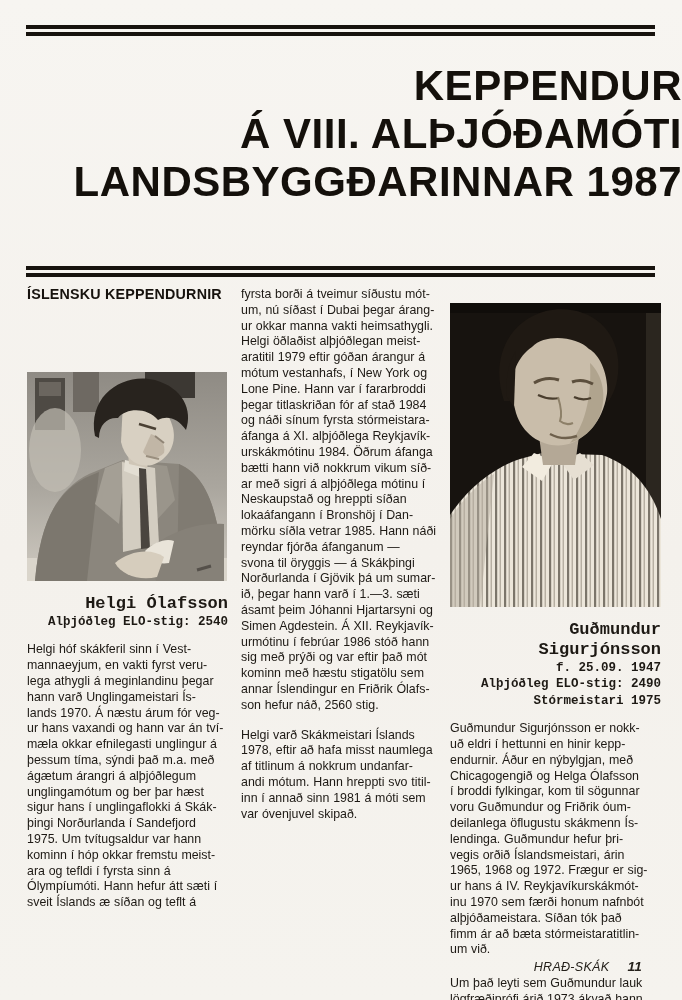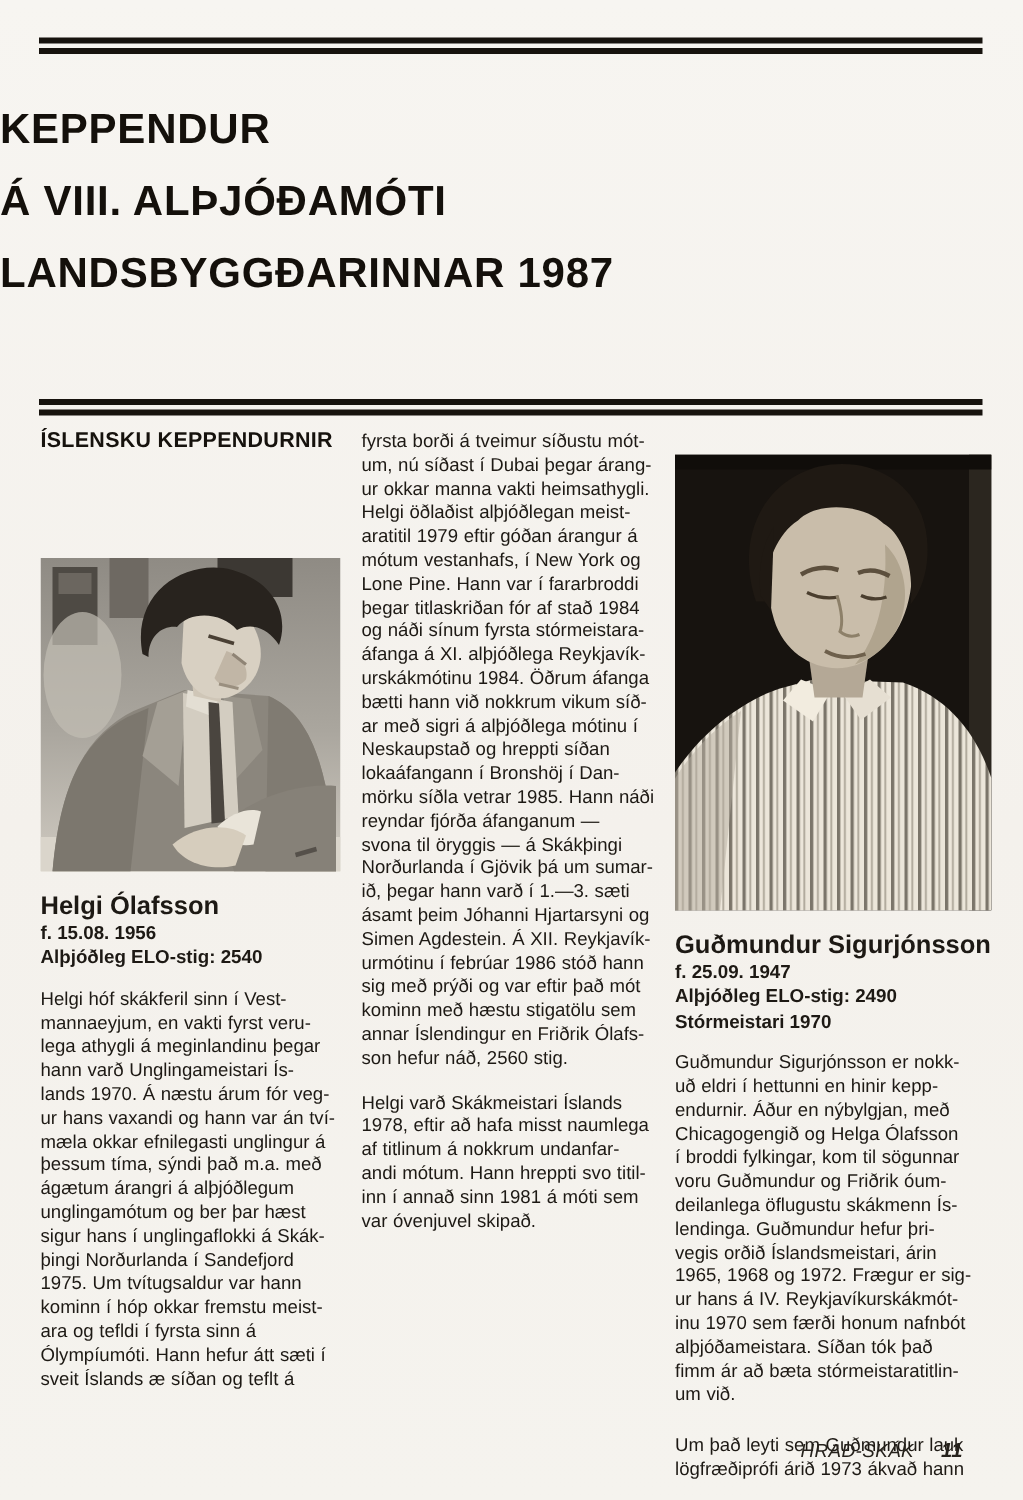--- a/index.html
+++ b/index.html
@@ -11,36 +11,36 @@
     color:#1d1914;
     overflow:hidden;
   }
   .rule{position:absolute;left:26px;right:27px;}
   .rule .bar{height:4px;background:#17130e;}
   .rule .bar + .bar{margin-top:3px;}
   .rule-top{top:25px;}
   .rule-mid{top:266px;}
   .title{
     position:absolute;left:0;right:0;top:62px;
-    margin:0;text-align:left;
-    font-size:28px;line-height:48px;font-weight:bold;
+    margin:0;text-align:right;
+    font-size:42px;line-height:48px;font-weight:bold;
     letter-spacing:0.5px;color:#14100b;
   }
   .title span{display:block;}
   .col{position:absolute;top:283px;font-size:12.4px;line-height:15.8px;}
   .col-left{left:27px;width:201px;}
   .col-mid{left:241px;width:204px;}
   .col-right{left:450px;width:211px;top:303px;}
   .col-heading{
     margin:2px 0 0 0;font-size:14.3px;font-weight:bold;
     letter-spacing:0.2px;line-height:18px;color:#16120d;
   }
   .photo{display:block;}
   .photo-left{margin-top:69px;}
-  .caption{text-align:left;}
+  .caption{text-align:right;font-family:Liberation Mono, monospace;}
   .caption-name{font-size:17px;font-weight:bold;line-height:20px;margin-top:13px;}
   .caption-line{font-size:12.5px;font-weight:bold;line-height:16.4px;}
   .body-text{white-space:pre-line;text-align:left;word-spacing:0.3px;margin-top:12px;}
   .col-mid .body-text{margin-top:4px;}
   .col-mid .body-text + .body-text{margin-top:14px;}
   .col-right .body-text + .body-text{margin-top:18px;}
   .footer{
     position:absolute;top:959px;right:40px;
     font-size:12.5px;font-style:italic;color:#26221c;letter-spacing:0.3px;
   }
@@ -101,21 +101,20 @@
       <path d="M112,52 l17,5" stroke="#4a4034" stroke-width="2.5" fill="none"></path>
       <path d="M68,64 C60,22 98,0 128,8 C156,16 166,38 159,58 C151,46 140,43 131,48 C121,36 100,35 91,46 C81,45 72,52 72,66 Z" fill="#28231e"></path>
       <path d="M197,152 C170,150 142,160 121,178 L129,209 L197,209 Z" fill="#868178"></path>
       <path d="M118,179 C127,170 139,166 147,169 L142,191 C132,193 122,189 118,179 Z" fill="#e9e4d9"></path>
       <path d="M88,191 C103,178 125,176 137,185 L130,205 C112,209 95,203 88,191 Z" fill="#d6cdbd"></path>
       <path d="M170,198 l14,-4" stroke="#55504a" stroke-width="3" fill="none"></path>
     </svg>
 
     <div class="caption">
       <div class="caption-name">Helgi Ólafsson</div>
-      <div class="caption-line">f. 15.08. 1956</div>
       <div class="caption-line">Alþjóðleg ELO-stig: 2540</div>
     </div>
 
     <div class="body-text">Helgi hóf skákferil sinn í Vest-
 mannaeyjum, en vakti fyrst veru-
 lega athygli á meginlandinu þegar
 hann varð Unglingameistari Ís-
 lands 1970. Á næstu árum fór veg-
 ur hans vaxandi og hann var án tví-
 mæla okkar efnilegasti unglingur á
@@ -193,21 +192,21 @@
       <path d="M108,94 q5,16 2,24 q6,5 13,2" stroke="#8d8069" stroke-width="2" fill="none"></path>
       <path d="M100,131 q13,7 27,2" stroke="#6e604c" stroke-width="2.5" fill="none"></path>
       <path d="M54,98 C40,56 58,18 96,8 C134,0 165,22 168,56 C170,76 164,92 157,100 C160,72 150,52 139,46 C127,34 96,30 82,44 C68,53 59,74 60,98 Z" fill="#1f1913"></path>
       <path d="M57,94 C55,74 59,58 66,48 L64,104 Z" fill="#1f1913"></path>
     </svg>
 
     <div class="caption">
       <div class="caption-name">Guðmundur Sigurjónsson</div>
       <div class="caption-line">f. 25.09. 1947</div>
       <div class="caption-line">Alþjóðleg ELO-stig: 2490</div>
-      <div class="caption-line">Stórmeistari 1970</div>
+      <div class="caption-line">Stórmeistari 1975</div>
     </div>
 
     <div class="body-text">Guðmundur Sigurjónsson er nokk-
 uð eldri í hettunni en hinir kepp-
 endurnir. Áður en nýbylgjan, með
 Chicagogengið og Helga Ólafsson
 í broddi fylkingar, kom til sögunnar
 voru Guðmundur og Friðrik óum-
 deilanlega öflugustu skákmenn Ís-
 lendinga. Guðmundur hefur þri-

